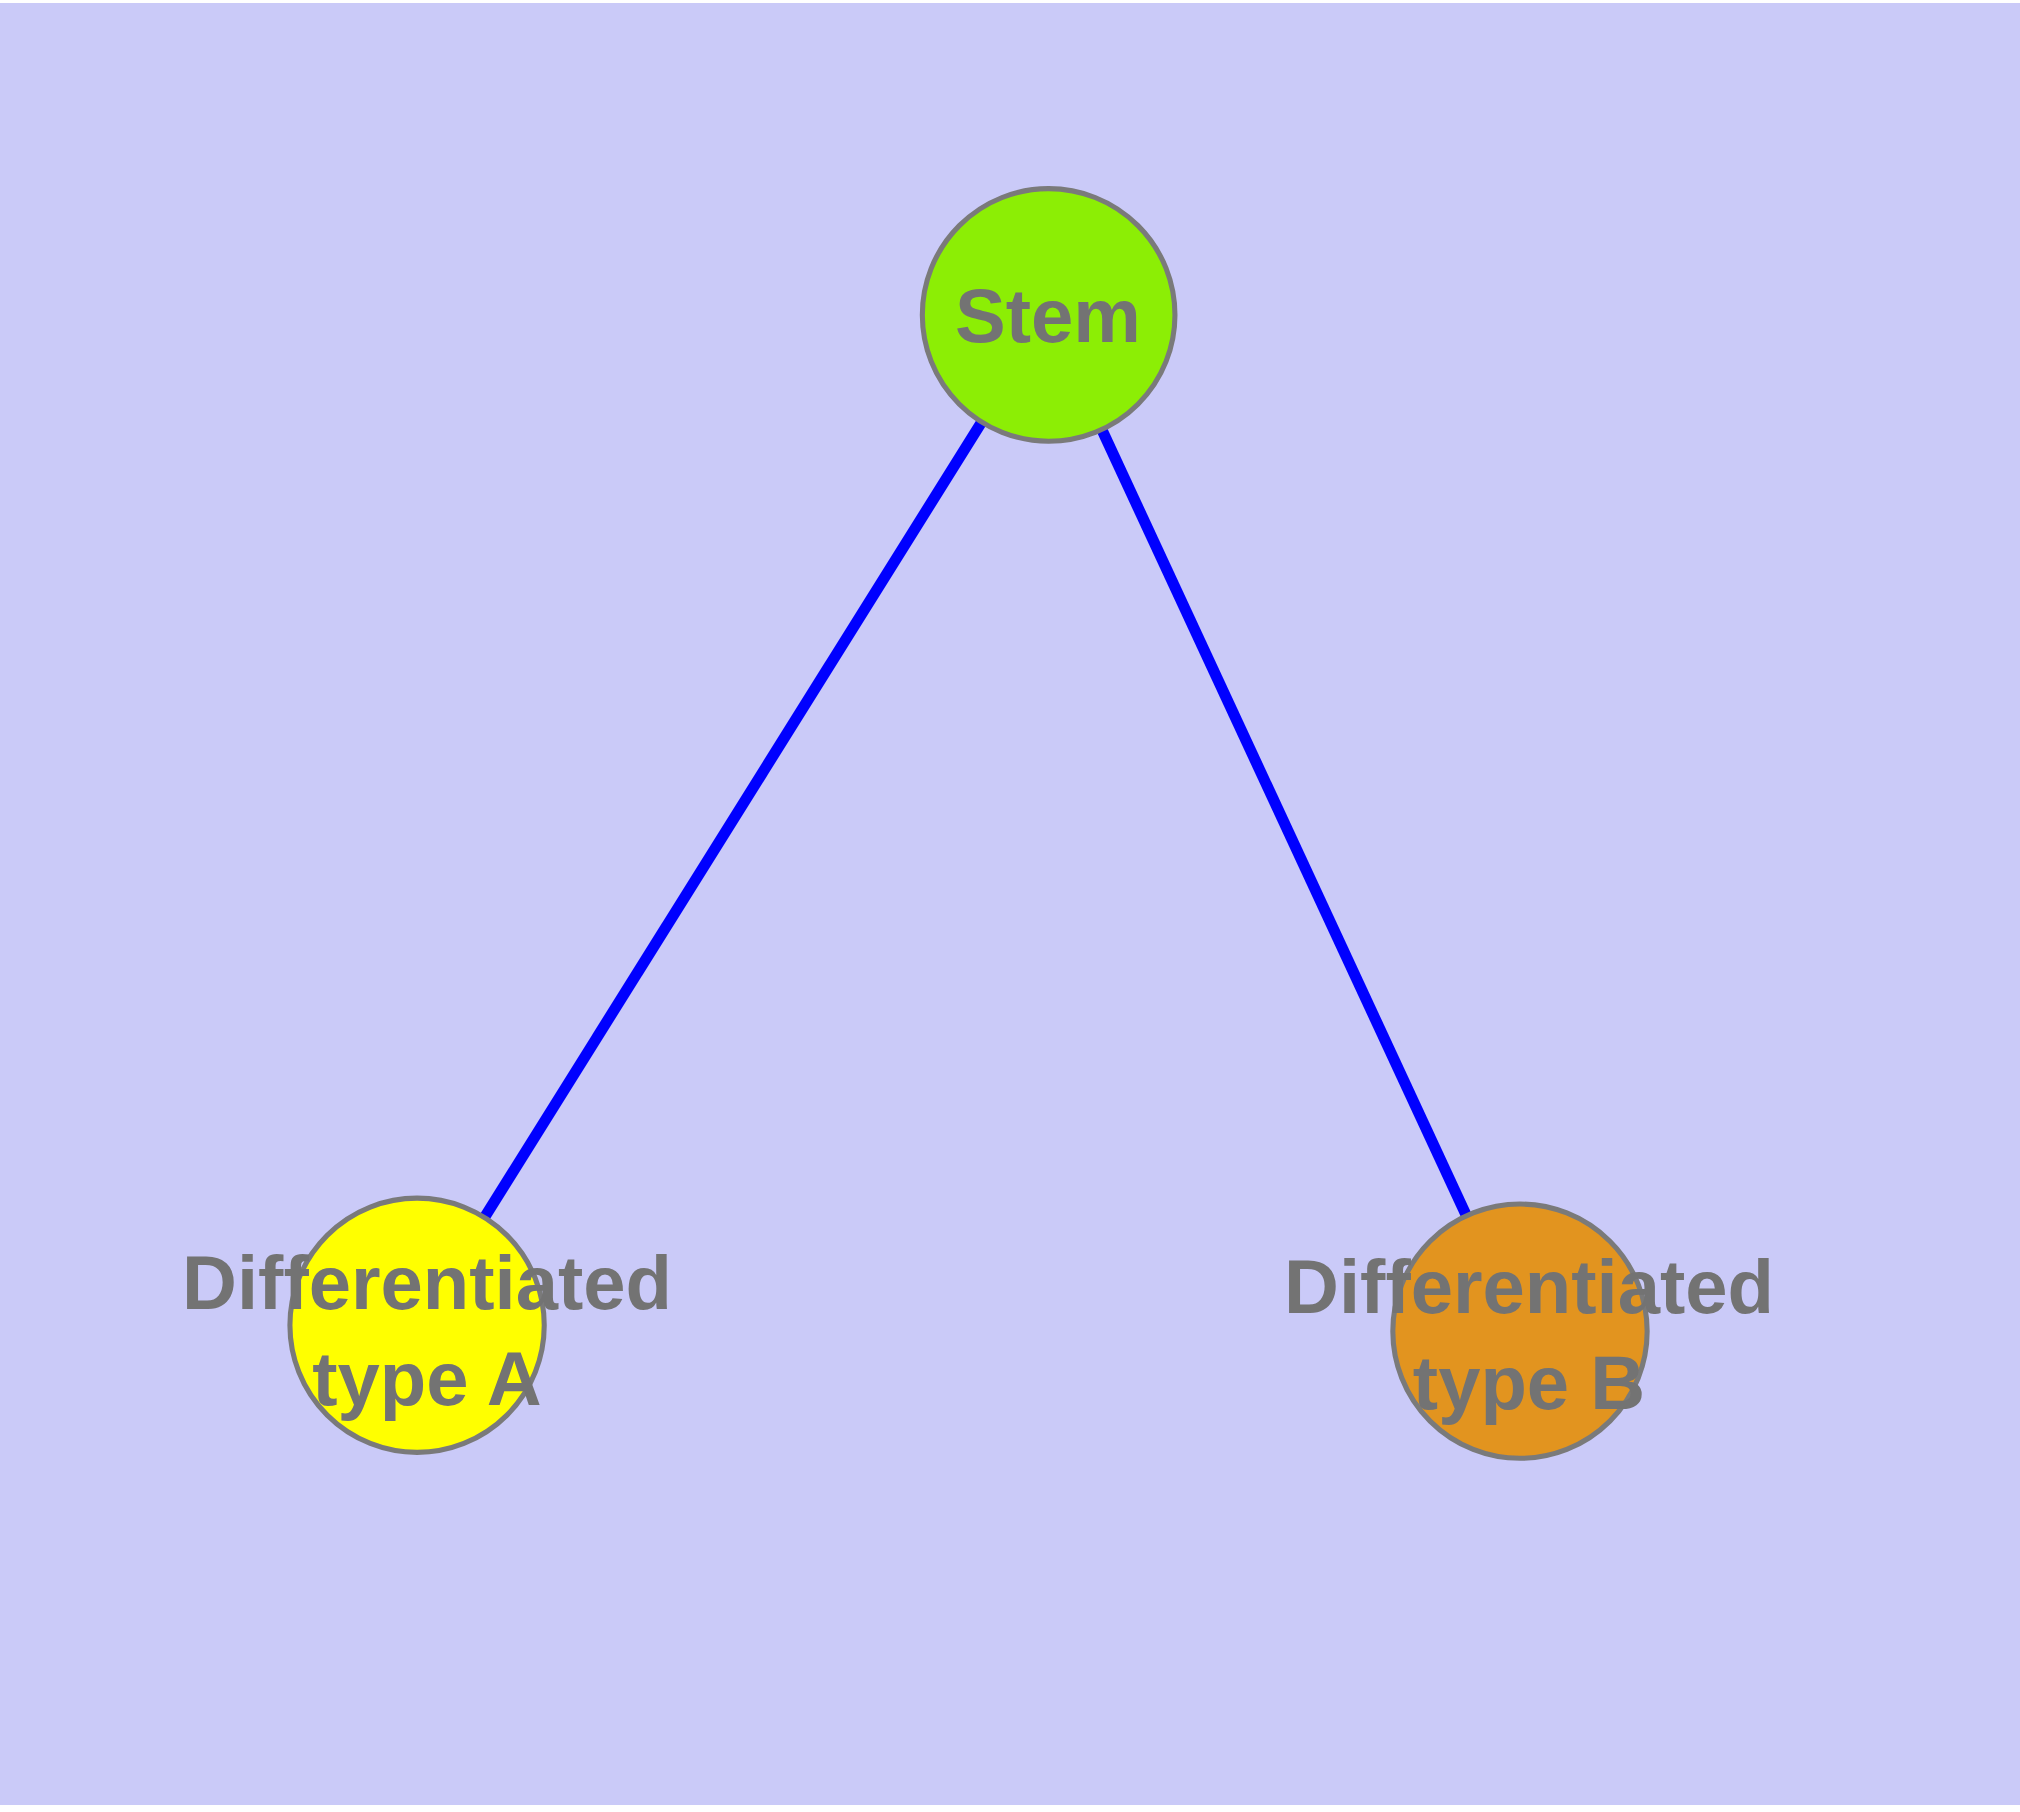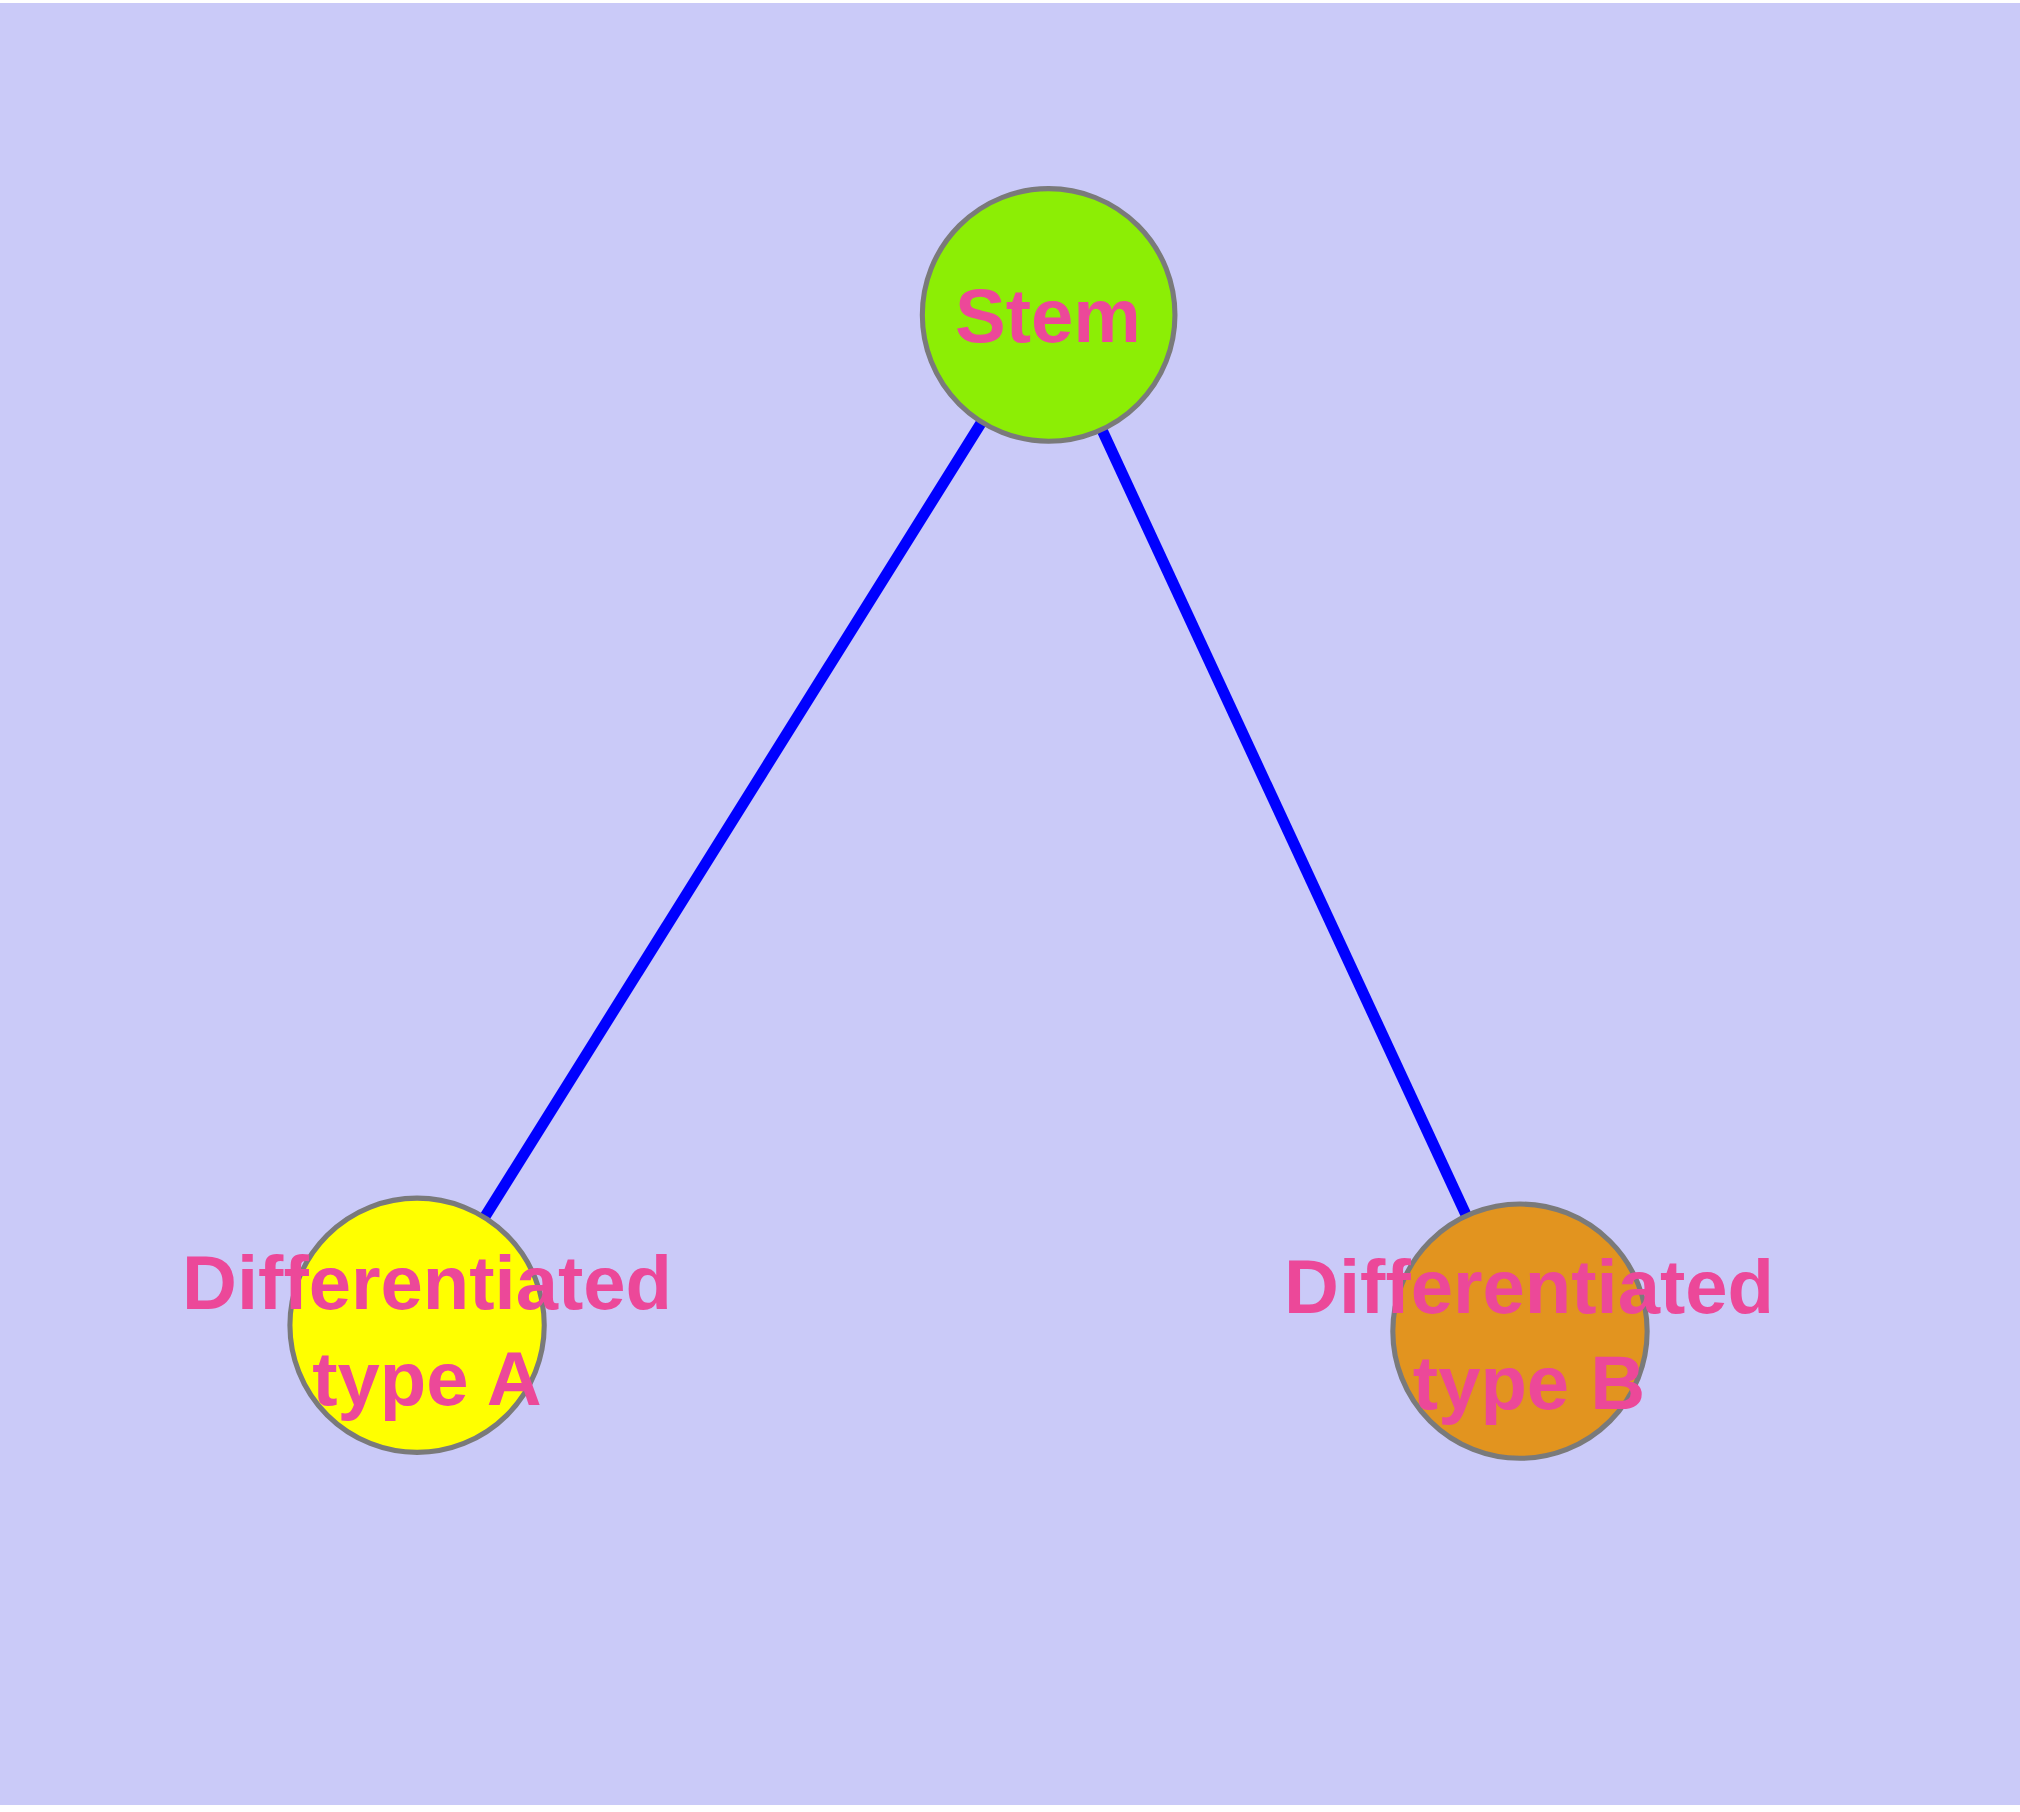--- a/index.html
+++ b/index.html
@@ -34,21 +34,21 @@
     stroke-width: 13;
     stroke-linecap: butt;
   }
   .node-circle {
     stroke: #7a7a7a;
     stroke-width: 6;
   }
   .node-label {
     position: absolute;
     transform: translate(-50%, -50%);
-    color: #ec4899;
+    color: #737373;
     font-weight: 700;
     font-size: 76px;
     line-height: 96px;
     text-align: center;
     white-space: pre-line;
     letter-spacing: 0px;
   }
 </style>
 </head>
 <body>

